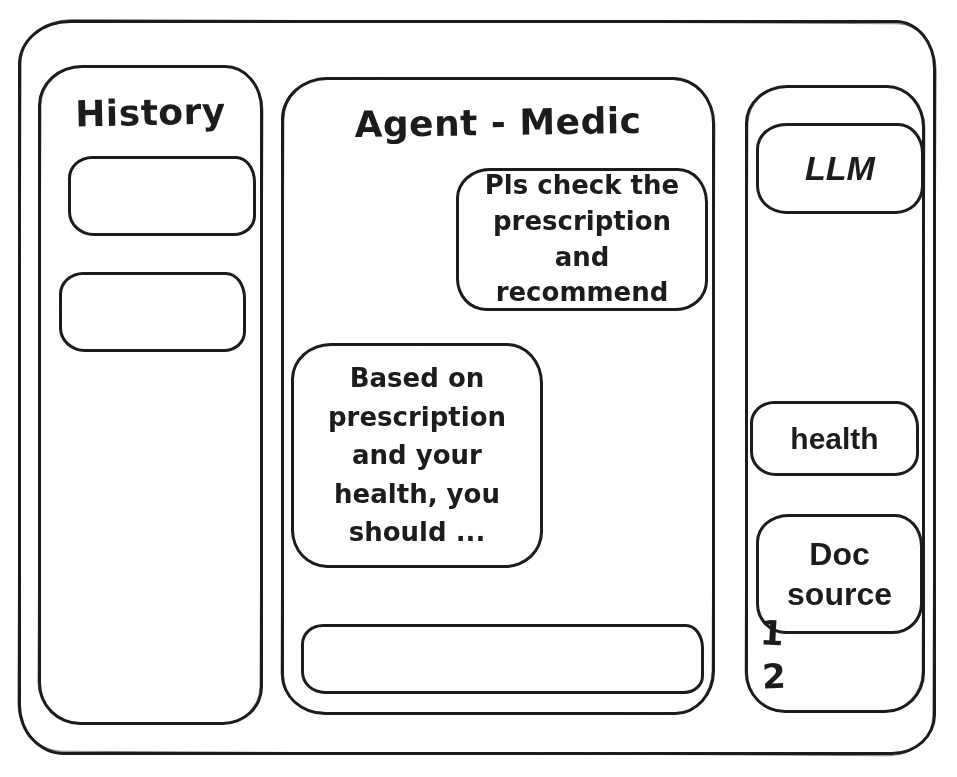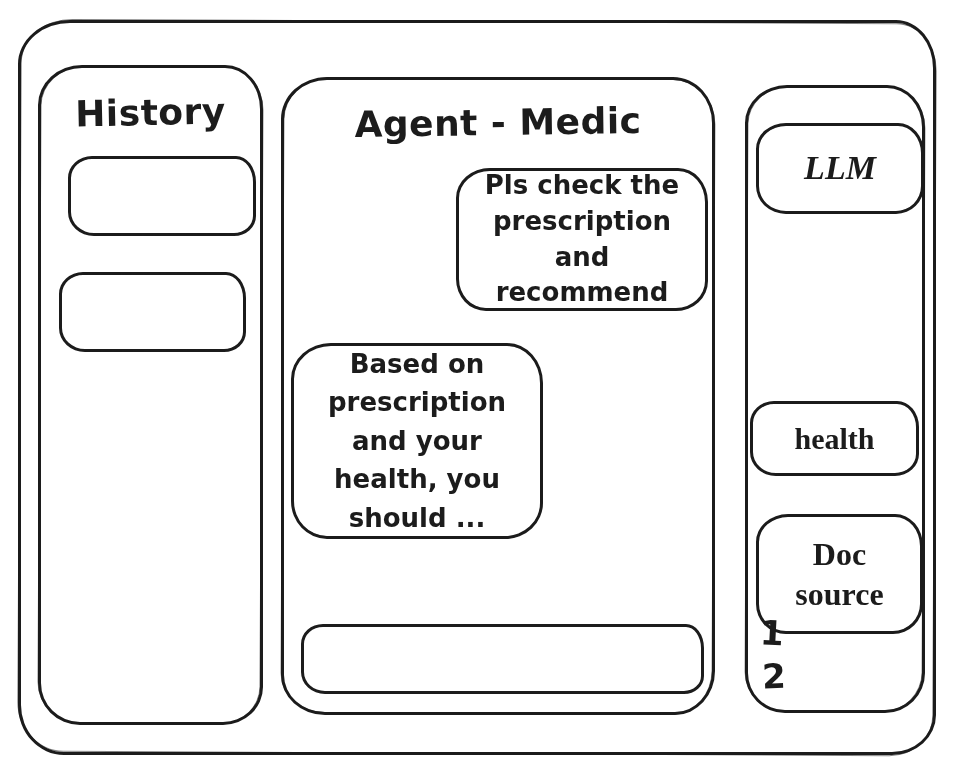--- a/index.html
+++ b/index.html
@@ -96,21 +96,21 @@
     pointer-events: none;
   }
   .bubble.user {
     left: 172px; top: 88px;
     width: 252px; height: 143px;
     padding: 4px 18px;
     border-radius: 34px 30px 32px 30px / 30px 34px 30px 32px;
   }
   .bubble.agent {
     left: 7px; top: 263px;
-    width: 252px; height: 196px;
+    width: 252px; height: 225px;
     padding: 6px 44px;
     line-height: 1.48;
     border-radius: 40px 36px 38px 36px / 36px 40px 36px 38px;
   }
   .chat-input {
     position: absolute;
     left: 17px; top: 544px;
     width: 403px; height: 70px;
     border: 3px solid #1c1c1c;
     background: #ffffff;
@@ -129,21 +129,21 @@
   }
   .tool-btn {
     position: absolute;
     display: flex;
     align-items: center;
     justify-content: center;
     text-align: center;
     border: 3px solid #1c1c1c;
     background: #ffffff;
     color: #1c1c1c;
-    font-family: Liberation Serif, serif;
+    font-family: Liberation Sans, sans-serif;
     font-size: 32px;
     font-weight: 700;
     cursor: pointer;
     line-height: 1.25;
   }
   .tool-btn::after {
     content: "";
     position: absolute; inset: -2px;
     border: 1.4px solid rgba(28,28,28,0.5);
     border-radius: inherit;

